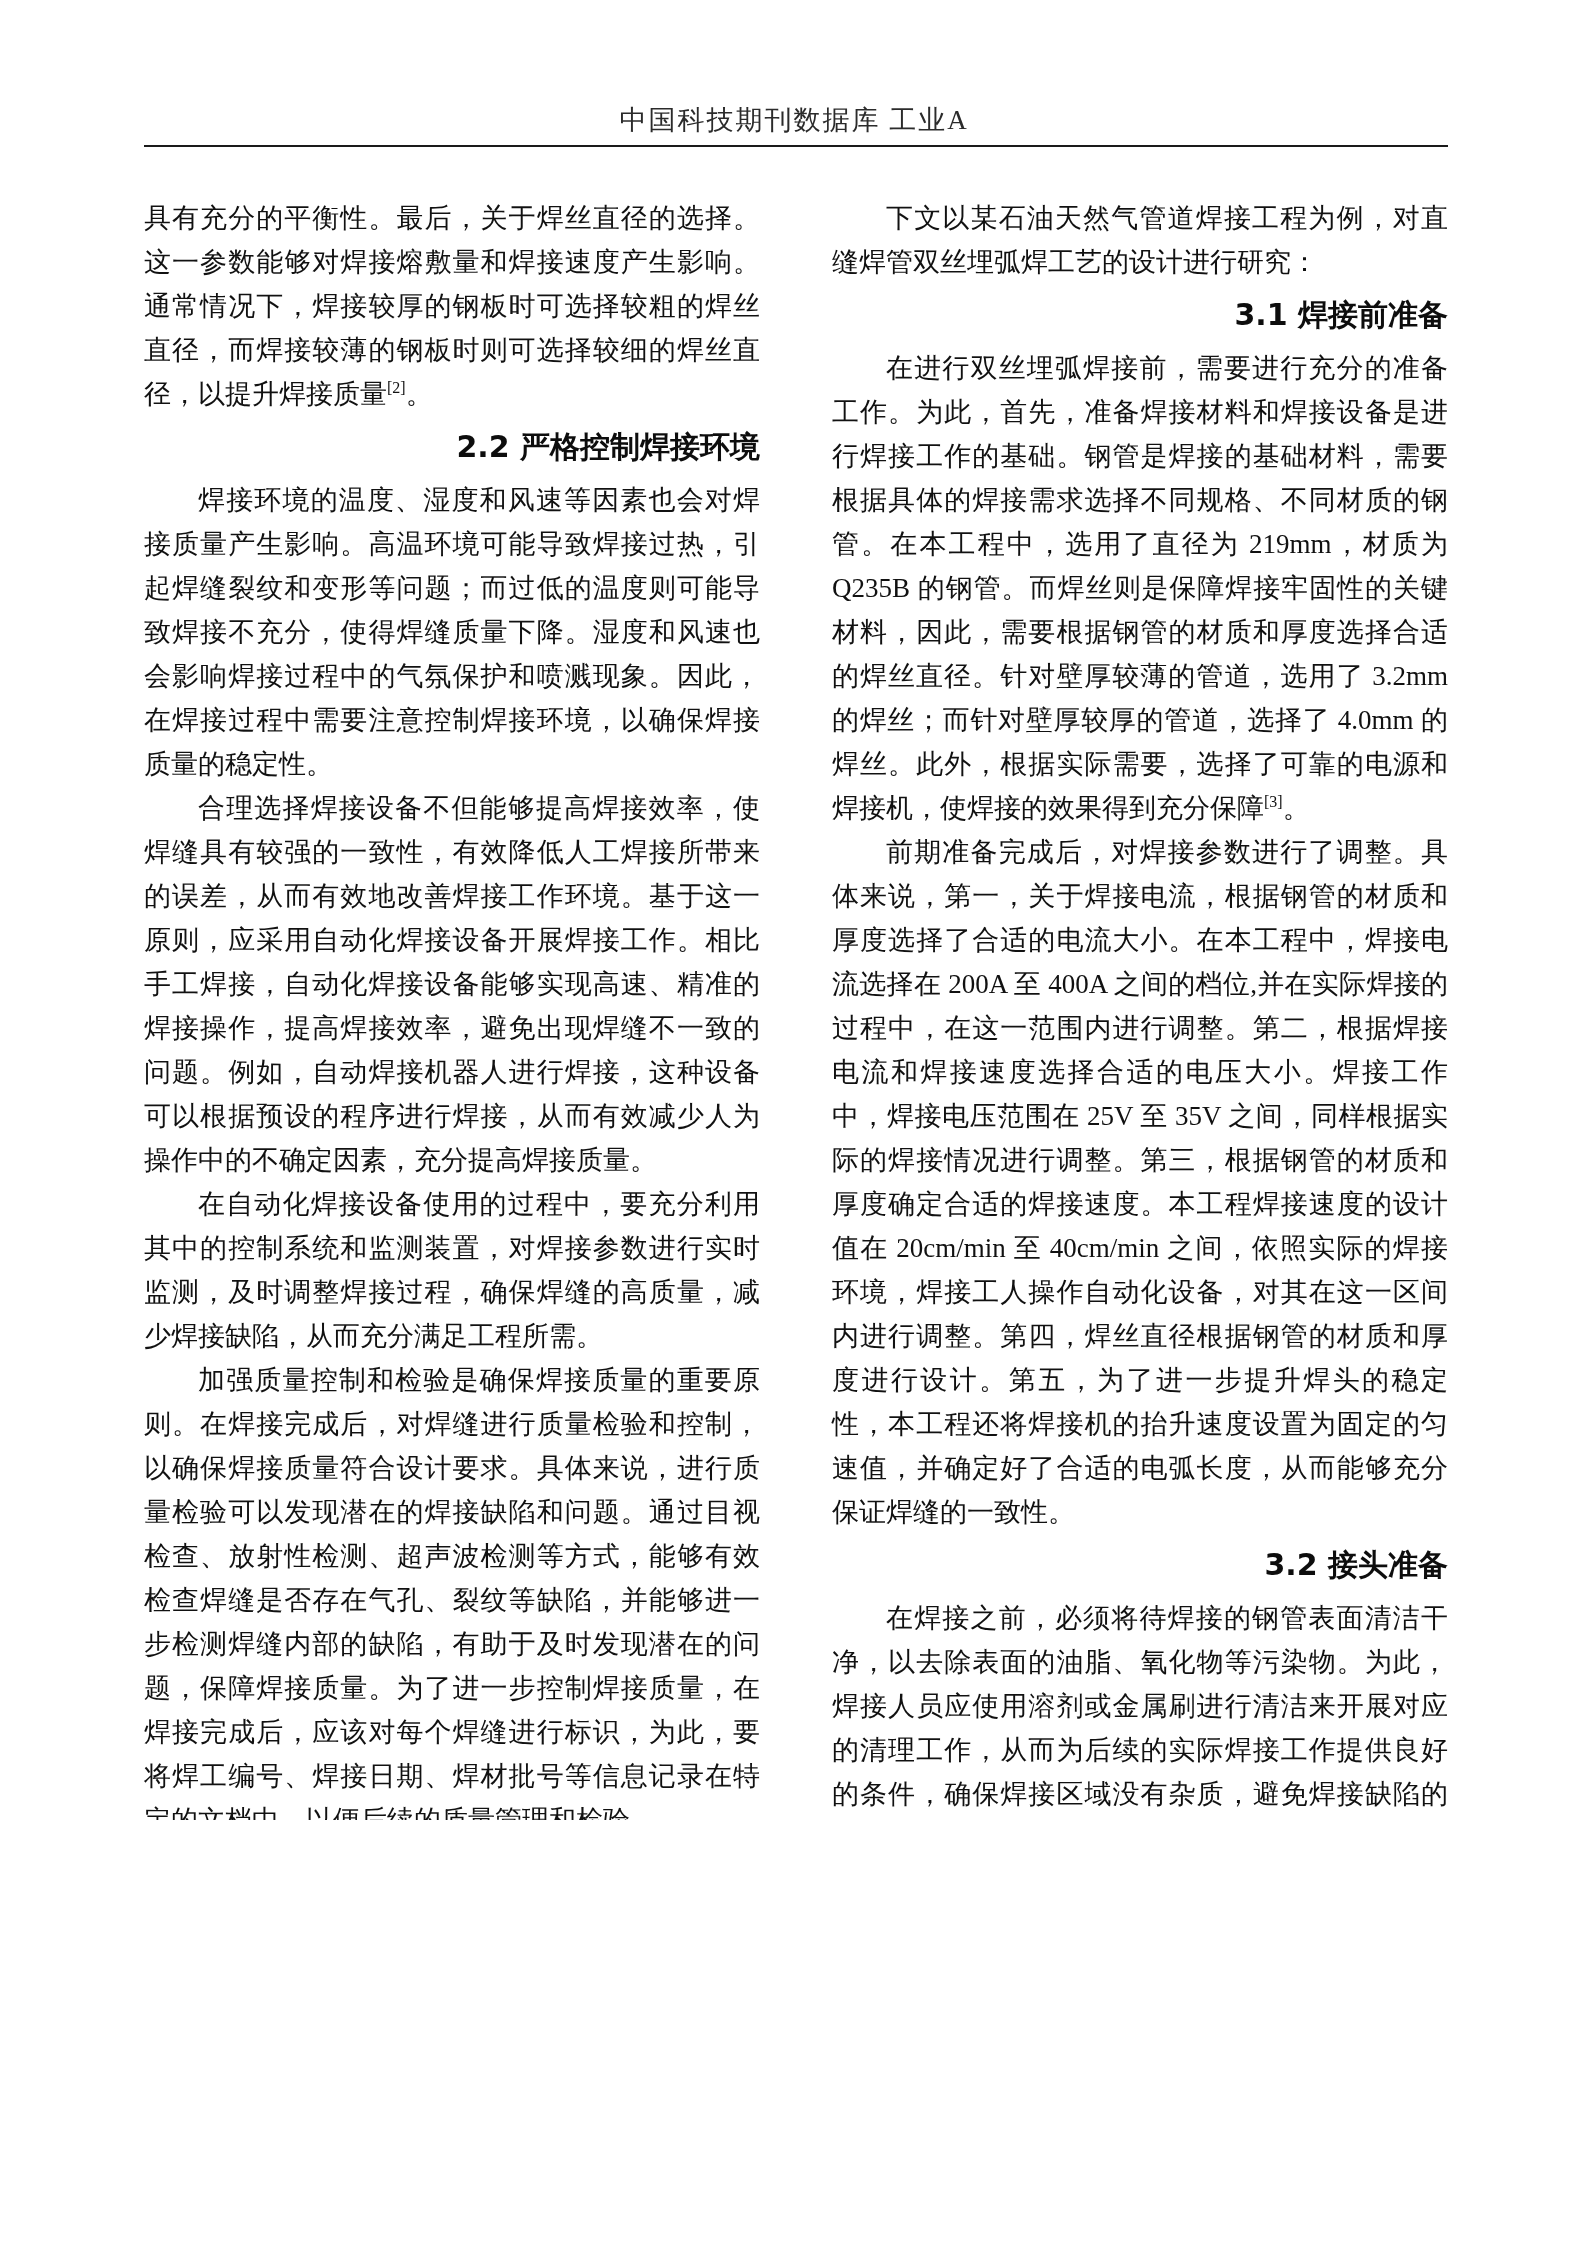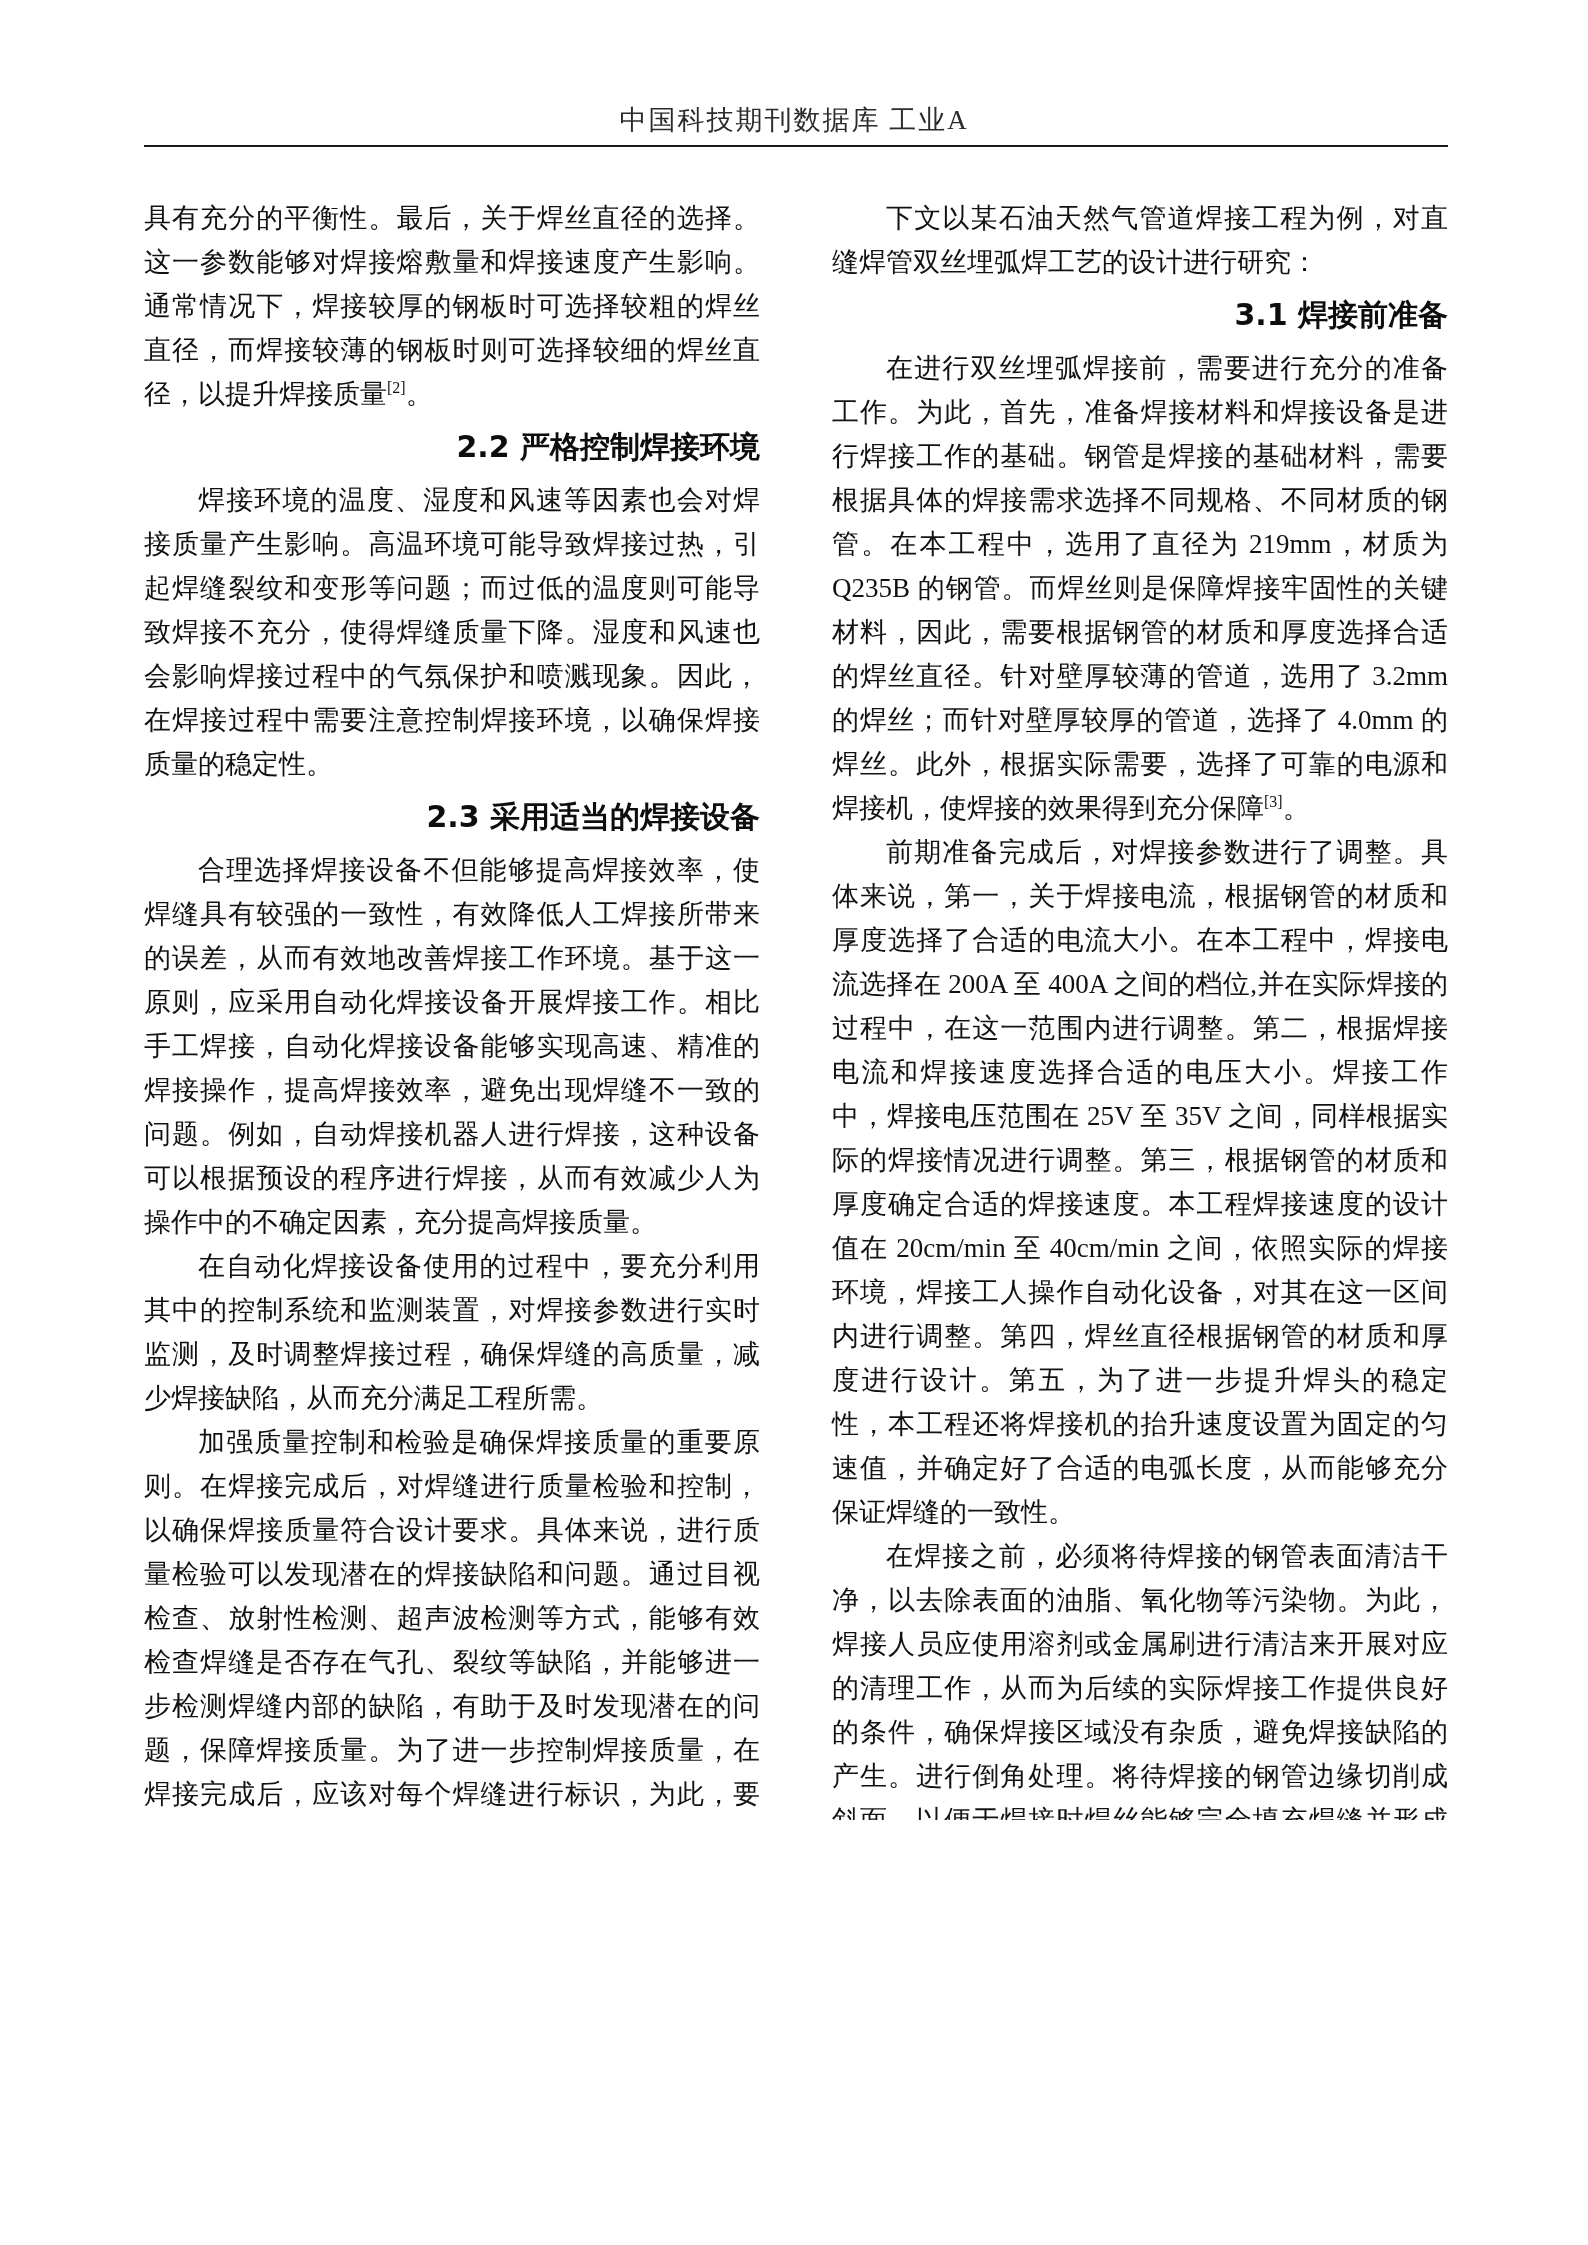--- a/index.html
+++ b/index.html
@@ -81,28 +81,28 @@
 <div class="page">
   <div class="header">
     <span>中国科技期刊数据库 工业A</span>
   </div>
   <div class="header-rule"></div>
   <div class="content">
     <div class="column" id="col-left">
         <p class="para"><span>具有充分的平衡性。最后，关于焊丝直径的选择。这一参数能够对焊接熔敷量和焊接速度产生影响。通常情况下，焊接较厚的钢板时可选择较粗的焊丝直径，而焊接较薄的钢板时则可选择较细的焊丝直径，以提升焊接质量</span><sup>[2]</sup><span>。</span></p>
         <h2 class="sub-heading">2.2 严格控制焊接环境</h2>
         <p class="para indent"><span>焊接环境的温度、湿度和风速等因素也会对焊接质量产生影响。高温环境可能导致焊接过热，引起焊缝裂纹和变形等问题；而过低的温度则可能导致焊接不充分，使得焊缝质量下降。湿度和风速也会影响焊接过程中的气氛保护和喷溅现象。因此，在焊接过程中需要注意控制焊接环境，以确保焊接质量的稳定性。</span></p>
-        <h2 class="sub-heading">2.3 采用适当的焊接设备</h2>
         <p class="para indent"><span>合理选择焊接设备不但能够提高焊接效率，使焊缝具有较强的一致性，有效降低人工焊接所带来的误差，从而有效地改善焊接工作环境。基于这一原则，应采用自动化焊接设备开展焊接工作。相比手工焊接，自动化焊接设备能够实现高速、精准的焊接操作，提高焊接效率，避免出现焊缝不一致的问题。例如，自动焊接机器人进行焊接，这种设备可以根据预设的程序进行焊接，从而有效减少人为操作中的不确定因素，充分提高焊接质量。</span></p>
         <p class="para indent"><span>在自动化焊接设备使用的过程中，要充分利用其中的控制系统和监测装置，对焊接参数进行实时监测，及时调整焊接过程，确保焊缝的高质量，减少焊接缺陷，从而充分满足工程所需。</span></p>
         <p class="para indent"><span>加强质量控制和检验是确保焊接质量的重要原则。在焊接完成后，对焊缝进行质量检验和控制，以确保焊接质量符合设计要求。具体来说，进行质量检验可以发现潜在的焊接缺陷和问题。通过目视检查、放射性检测、超声波检测等方式，能够有效检查焊缝是否存在气孔、裂纹等缺陷，并能够进一步检测焊缝内部的缺陷，有助于及时发现潜在的问题，保障焊接质量。为了进一步控制焊接质量，在焊接完成后，应该对每个焊缝进行标识，为此，要将焊工编号、焊接日期、焊材批号等信息记录在特定的文档中，以便后续的质量管理和检验。</span></p>
         <h1 class="section-heading">3　直缝焊管双丝埋弧焊工艺的设计策略</h1>
       </div>
     <div class="column" id="col-right">
         <p class="para indent"><span>下文以某石油天然气管道焊接工程为例，对直缝焊管双丝埋弧焊工艺的设计进行研究：</span></p>
         <h2 class="sub-heading">3.1 焊接前准备</h2>
         <p class="para indent"><span>在进行双丝埋弧焊接前，需要进行充分的准备工作。为此，首先，准备焊接材料和焊接设备是进行焊接工作的基础。钢管是焊接的基础材料，需要根据具体的焊接需求选择不同规格、不同材质的钢管。在本工程中，选用了直径为 219mm，材质为 Q235B 的钢管。而焊丝则是保障焊接牢固性的关键材料，因此，需要根据钢管的材质和厚度选择合适的焊丝直径。针对壁厚较薄的管道，选用了 3.2mm 的焊丝；而针对壁厚较厚的管道，选择了 4.0mm 的焊丝。此外，根据实际需要，选择了可靠的电源和焊接机，使焊接的效果得到充分保障</span><sup>[3]</sup><span>。</span></p>
         <p class="para indent"><span>前期准备完成后，对焊接参数进行了调整。具体来说，第一，关于焊接电流，根据钢管的材质和厚度选择了合适的电流大小。在本工程中，焊接电流选择在 200A 至 400A 之间的档位,并在实际焊接的过程中，在这一范围内进行调整。第二，根据焊接电流和焊接速度选择合适的电压大小。焊接工作中，焊接电压范围在 25V 至 35V 之间，同样根据实际的焊接情况进行调整。第三，根据钢管的材质和厚度确定合适的焊接速度。本工程焊接速度的设计值在 20cm/min 至 40cm/min 之间，依照实际的焊接环境，焊接工人操作自动化设备，对其在这一区间内进行调整。第四，焊丝直径根据钢管的材质和厚度进行设计。第五，为了进一步提升焊头的稳定性，本工程还将焊接机的抬升速度设置为固定的匀速值，并确定好了合适的电弧长度，从而能够充分保证焊缝的一致性。</span></p>
+        <h2 class="sub-heading">3.2 接头准备</h2>
         <p class="para indent"><span>在焊接之前，必须将待焊接的钢管表面清洁干净，以去除表面的油脂、氧化物等污染物。为此，焊接人员应使用溶剂或金属刷进行清洁来开展对应的清理工作，从而为后续的实际焊接工作提供良好的条件，确保焊接区域没有杂质，避免焊接缺陷的产生。进行倒角处理。将待焊接的钢管边缘切削成斜面，以便于焊接时焊丝能够完全填充焊缝并形成良好的焊接质量。倒角的角度和尺寸应根据具体情况进行选择，一般来说，常用的倒角角度为 30°至 45°。在本工程中，统一将倒角角度设置为 45°倒角后,进行开坡口的操作。</span></p>
       </div>
   </div>
   <div class="footer">-42-</div>
 </div>
 
 </body></html>

